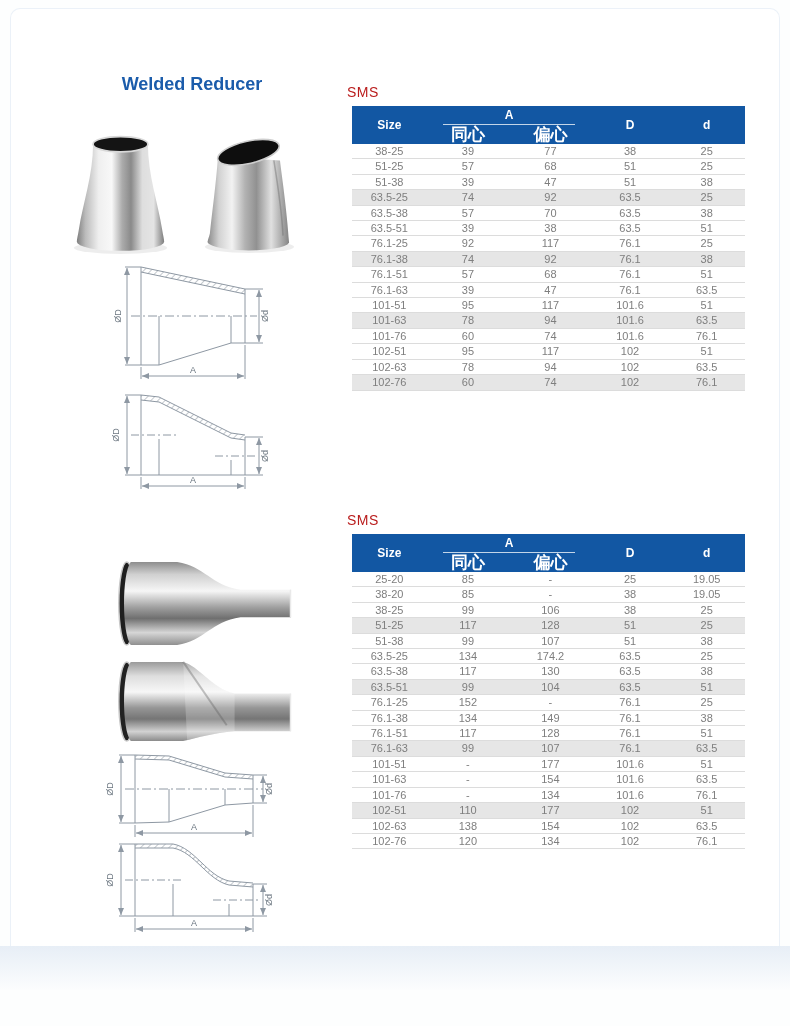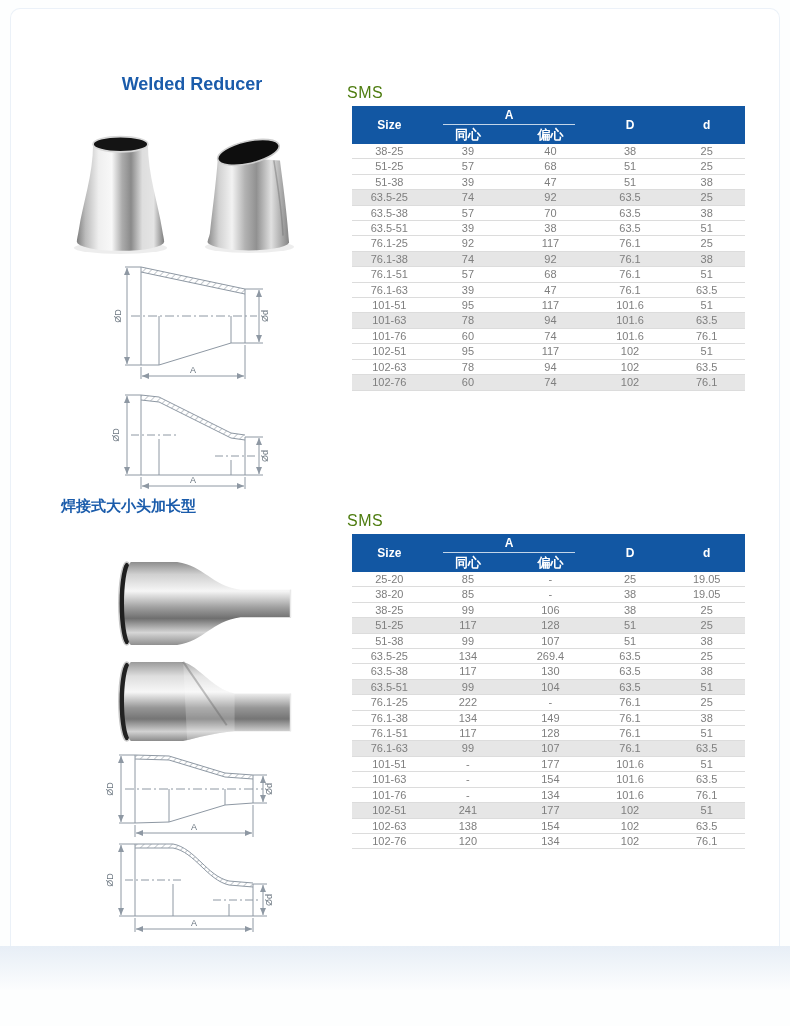--- a/index.html
+++ b/index.html
@@ -11,31 +11,31 @@
 
   
   .title-block{width:268px;height:46px;padding:3px 0 0 6px;box-sizing:border-box;
 Y               background:linear-gradient(105deg,#d9e5f3 0%,#e9f1f9 45%,#ffffff 85%);}
   .t-zh{font-size:15px;font-weight:700;color:#1b5cab;line-height:20px;}
   .t-en{font-size:18px;font-weight:700;color:#1b5cab;line-height:20px;text-align:center;}
   .s1-title{left:55px;top:71px;}
   .s2-title{left:55px;top:493px;}
 
   
-  .sms{font-size:16px;color:#4d7c0f;letter-spacing:.5px;}
+  .sms{font-size:14px;color:#b91c1c;letter-spacing:.5px;}
   .s1-sms{left:347px;top:84px;}
   .s2-sms{left:347px;top:512px;}
 
   
   table.spec{border-collapse:collapse;width:393px;table-layout:fixed;}
   .s1-table{left:352px;top:106px;}
   .s2-table{left:352px;top:534px;}
   table.spec th{background:#1257a3;color:#fff;font-weight:600;font-size:12px;
                 padding:0;height:19px;line-height:19px;text-align:center;}
-  table.spec th.sub{font-size:13px;font-weight:600;}
+  table.spec th.sub{font-size:17px;font-weight:600;}
   th.c-a{position:relative;}
   th.c-a::after{content:"";position:absolute;left:10%;right:10%;bottom:0;
                 border-bottom:1px solid rgba(255,255,255,.75);}
   table.spec td{font-size:11px;color:#7e7e7e;text-align:center;padding:0;
                 height:14.4px;line-height:14.4px;border-bottom:1px solid #dcdcdc;
                 white-space:nowrap;overflow:hidden;}
   table.spec tr.shaded td{background:#e6e6e6;}
 
   
   .s1-photos{left:60px;top:130px;width:252px;height:130px;display:flex;gap:8px;}
@@ -186,21 +186,21 @@
     </tr>
     <tr>
       <th class="sub">同心</th>
       <th class="sub">偏心</th>
     </tr>
   </thead>
   <tbody>
       <tr>
         <td>38-25</td>
         <td>39</td>
-        <td>40</td>
+        <td>77</td>
         <td>38</td>
         <td>25</td>
       </tr>
       <tr>
         <td>51-25</td>
         <td>57</td>
         <td>68</td>
         <td>51</td>
         <td>25</td>
       </tr>
@@ -299,21 +299,20 @@
         <td>102-76</td>
         <td>60</td>
         <td>74</td>
         <td>102</td>
         <td>76.1</td>
       </tr>
     </tbody>
 </table>
 
 <div class="title-block abs s2-title">
-  <div class="t-zh">焊接式大小头加长型</div>
 </div>
 
 <div class="abs s2-photos">
   <svg width="205" height="94" viewBox="0 0 205 95">
     <defs>
       <linearGradient id="gh1" x1="0" y1="0" x2="0" y2="1">
         <stop offset="0" stop-color="#8d8d8d"></stop>
           <stop offset=".15" stop-color="#d0d0d0"></stop>
         <stop offset=".35" stop-color="#f6f6f6"></stop>
           <stop offset=".55" stop-color="#9e9e9e"></stop>
@@ -468,41 +467,41 @@
       <tr>
         <td>51-38</td>
         <td>99</td>
         <td>107</td>
         <td>51</td>
         <td>38</td>
       </tr>
       <tr>
         <td>63.5-25</td>
         <td>134</td>
-        <td>269.4</td>
+        <td>174.2</td>
         <td>63.5</td>
         <td>25</td>
       </tr>
       <tr>
         <td>63.5-38</td>
         <td>117</td>
         <td>130</td>
         <td>63.5</td>
         <td>38</td>
       </tr>
       <tr class="shaded">
         <td>63.5-51</td>
         <td>99</td>
         <td>104</td>
         <td>63.5</td>
         <td>51</td>
       </tr>
       <tr>
         <td>76.1-25</td>
-        <td>222</td>
+        <td>152</td>
         <td>-</td>
         <td>76.1</td>
         <td>25</td>
       </tr>
       <tr>
         <td>76.1-38</td>
         <td>134</td>
         <td>149</td>
         <td>76.1</td>
         <td>38</td>
@@ -537,21 +536,21 @@
       </tr>
       <tr>
         <td>101-76</td>
         <td>-</td>
         <td>134</td>
         <td>101.6</td>
         <td>76.1</td>
       </tr>
       <tr class="shaded">
         <td>102-51</td>
-        <td>241</td>
+        <td>110</td>
         <td>177</td>
         <td>102</td>
         <td>51</td>
       </tr>
       <tr>
         <td>102-63</td>
         <td>138</td>
         <td>154</td>
         <td>102</td>
         <td>63.5</td>

